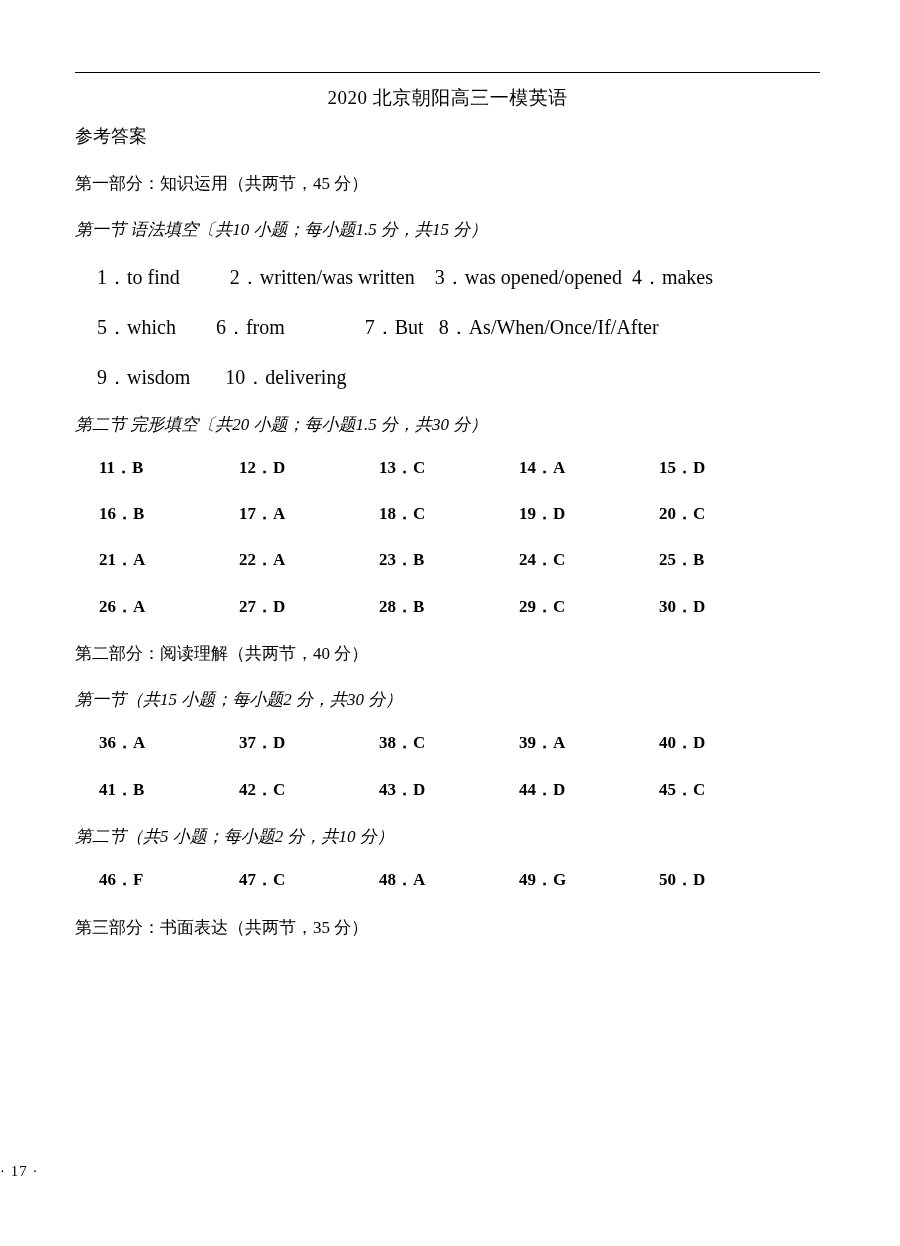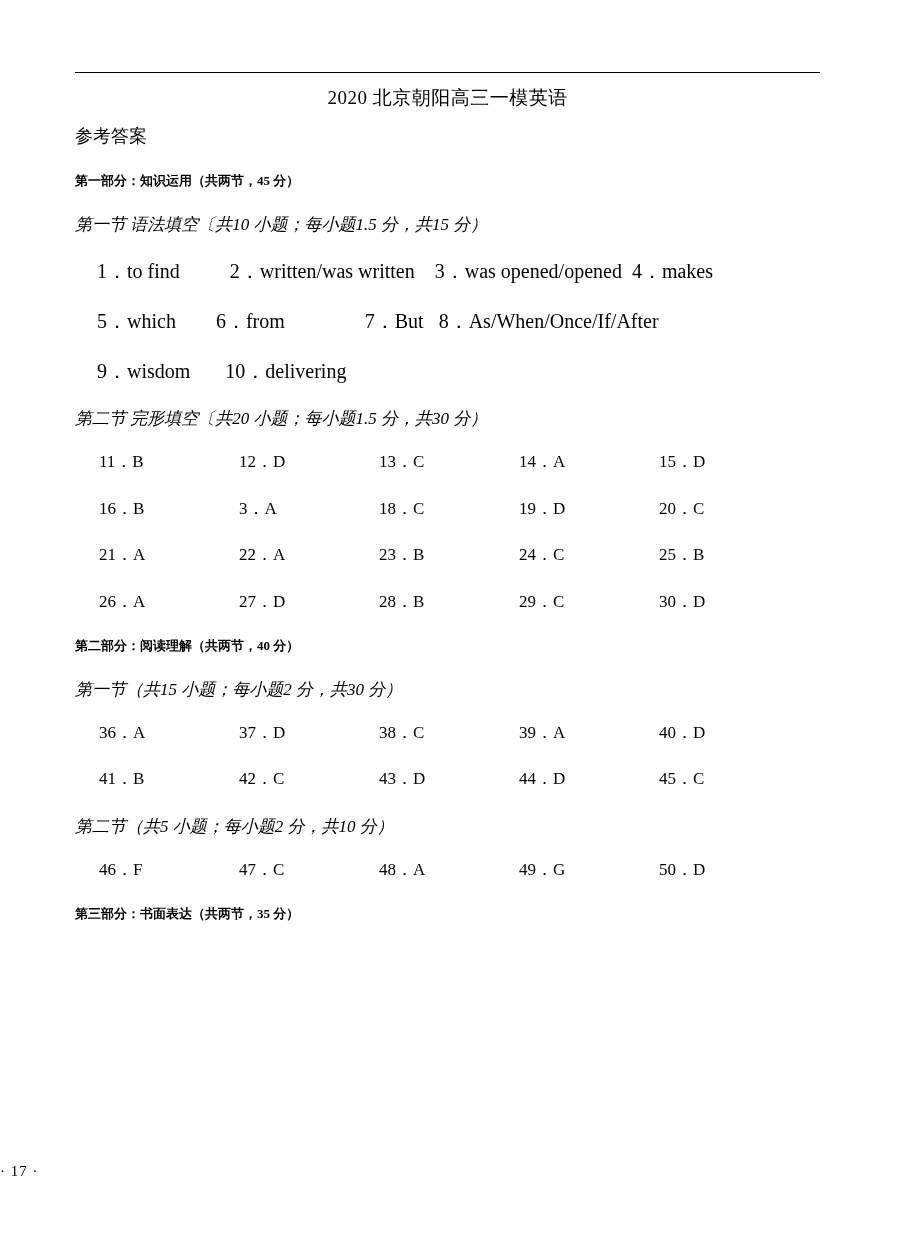--- a/index.html
+++ b/index.html
@@ -38,22 +38,22 @@
     margin: 0 0 16px 0;
     line-height: 1.2;
   }
   .doc-subtitle {
     text-align: left;
     font-size: 18px;
     margin: 0 0 26px 0;
     line-height: 1.2;
   }
   .section-head {
-    font-size: 13px;
-    font-weight: bold;
+    font-size: 17px;
+    font-weight: normal;
     margin: 0 0 24px 0;
     line-height: 1.3;
   }
   .sub-head {
     font-size: 17px;
     margin: 0 0 22px 0;
     line-height: 1.3;
     font-style: italic;
   }
   .ans-line {
@@ -62,20 +62,21 @@
     line-height: 1.3;
     padding-left: 22px;
     white-space: pre;
   }
   .grid-row {
     display: flex;
     font-size: 17px;
     margin: 0 0 26px 0;
     padding-left: 24px;
     line-height: 1.2;
+    font-weight: bold;
   }
   .grid-row .cell {
     width: 140px;
     flex: 0 0 140px;
   }
   .footer {
     position: absolute;
     left: 0;
     right: 0;
     bottom: 66px;
@@ -107,21 +108,21 @@
 
     <div class="grid-row">
       <span class="cell">11．B</span>
       <span class="cell">12．D</span>
       <span class="cell">13．C</span>
       <span class="cell">14．A</span>
       <span class="cell">15．D</span>
     </div>
     <div class="grid-row">
       <span class="cell">16．B</span>
-      <span class="cell">3．A</span>
+      <span class="cell">17．A</span>
       <span class="cell">18．C</span>
       <span class="cell">19．D</span>
       <span class="cell">20．C</span>
     </div>
     <div class="grid-row">
       <span class="cell">21．A</span>
       <span class="cell">22．A</span>
       <span class="cell">23．B</span>
       <span class="cell">24．C</span>
       <span class="cell">25．B</span>

